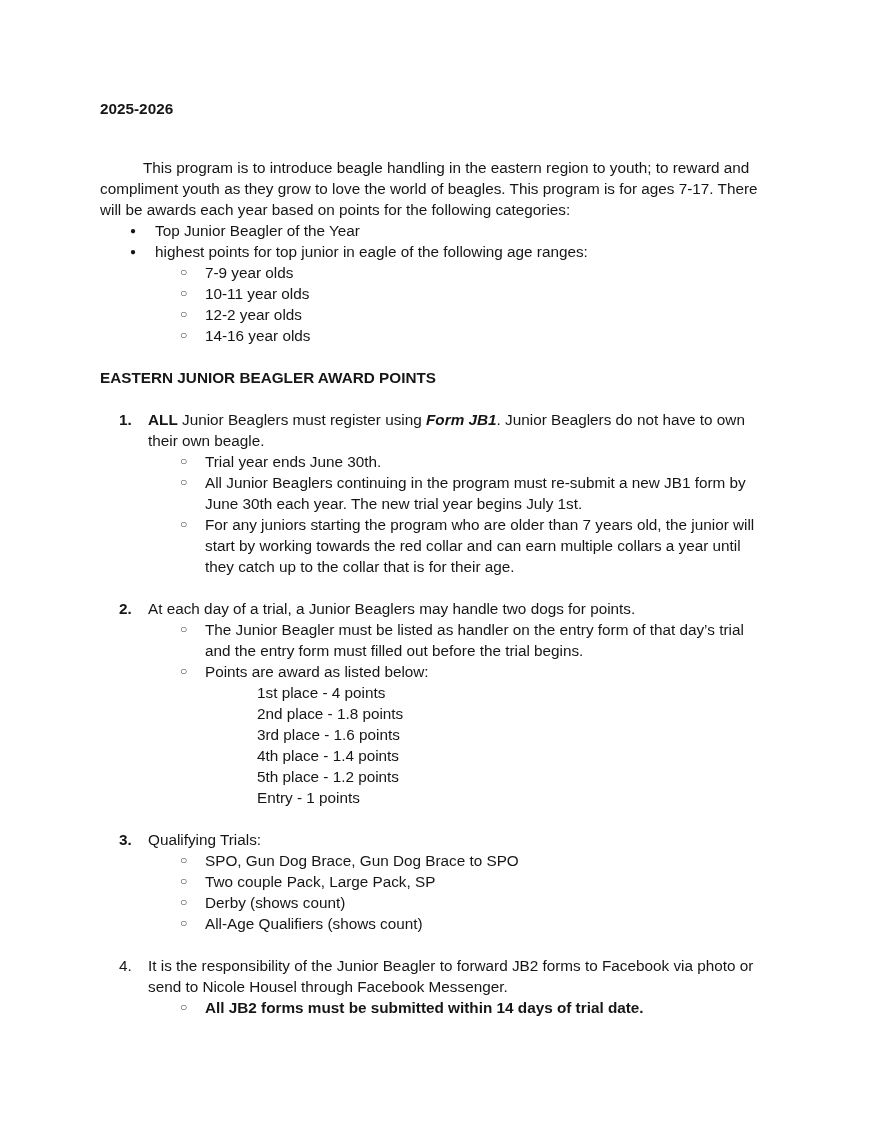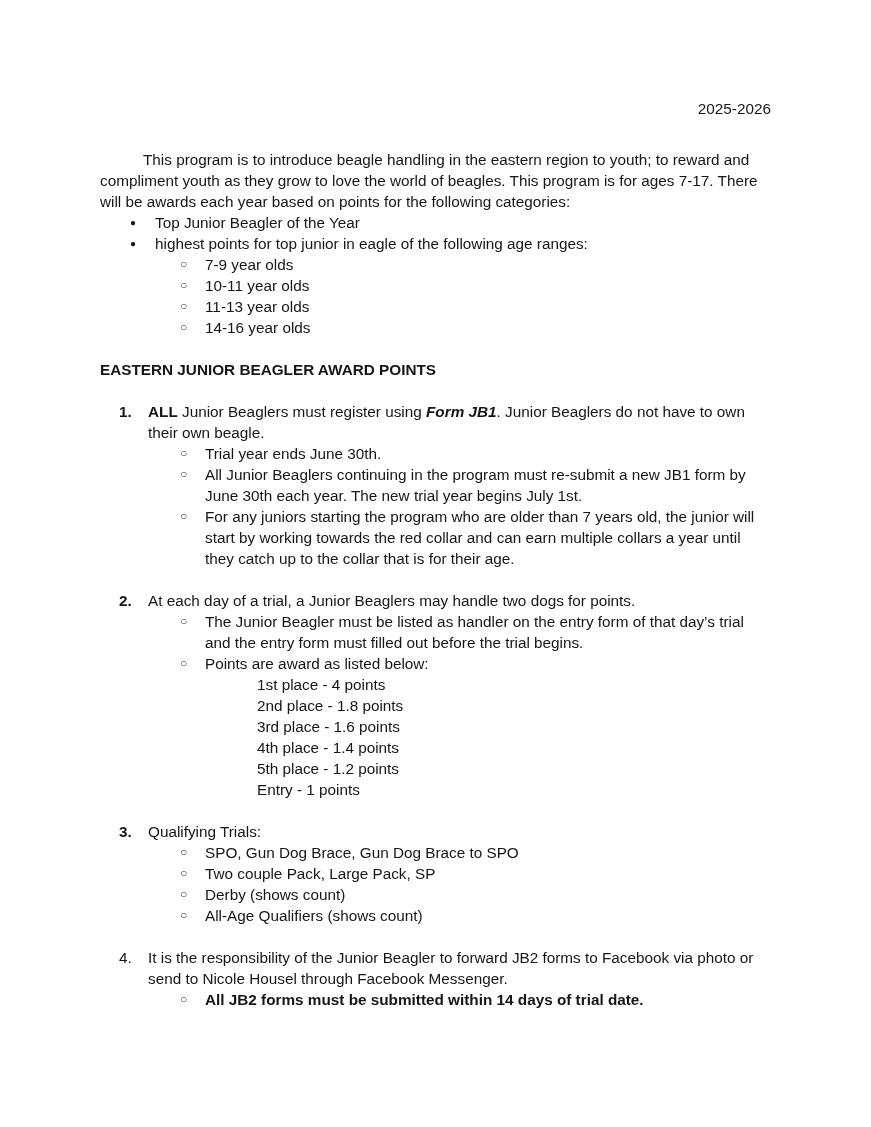--- a/index.html
+++ b/index.html
@@ -8,23 +8,23 @@
     position:relative;
     width:871px; height:1127px;
     background:#ffffff;
     color:#161616;
     font-family:"Liberation Sans","DejaVu Sans",sans-serif;
     font-size:15.3px;
     line-height:21px;
     padding:98px 100px 0 100px;
     overflow:hidden;
   }
-  .title { text-align:right; font-weight:normal; }
+  .title { text-align:left; font-weight:bold; }
   .heading { text-align:left; font-weight:bold; margin-top:21px; }
-  .para { margin-top:30px; text-indent:43px; }
+  .para { margin-top:38px; text-indent:43px; }
   .li { position:relative; }
   .li .marker { position:absolute; line-height:21px; }
   
   .b1 { padding-left:55px; }
   .b1 .marker { left:30px; font-size:10px; }
   
   .b2 { padding-left:105px; }
   .b2 .marker { left:80px; font-size:12px; color:#3c3c3c; }
   
   .num-item { position:relative; padding-left:48px; }
@@ -56,21 +56,21 @@
   <div class="li b2">
     <span class="marker">○</span>
     <span>7-9 year olds</span>
   </div>
   <div class="li b2">
     <span class="marker">○</span>
     <span>10-11 year olds</span>
   </div>
   <div class="li b2">
     <span class="marker">○</span>
-    <span>11-13 year olds</span>
+    <span>12-2 year olds</span>
   </div>
   <div class="li b2">
     <span class="marker">○</span>
     <span>14-16 year olds</span>
   </div>
 
   <div class="heading">EASTERN JUNIOR BEAGLER AWARD POINTS</div>
 
   <div class="num-item gap">
     <span class="num num-bold">1.</span>

